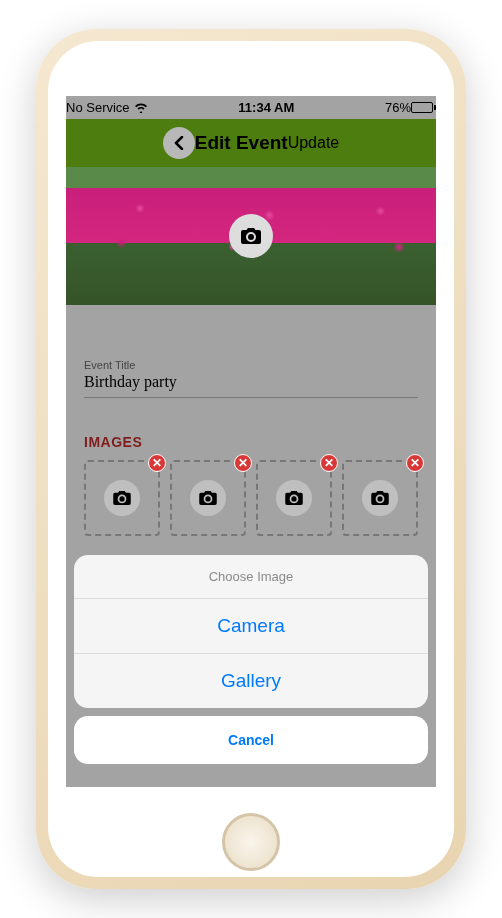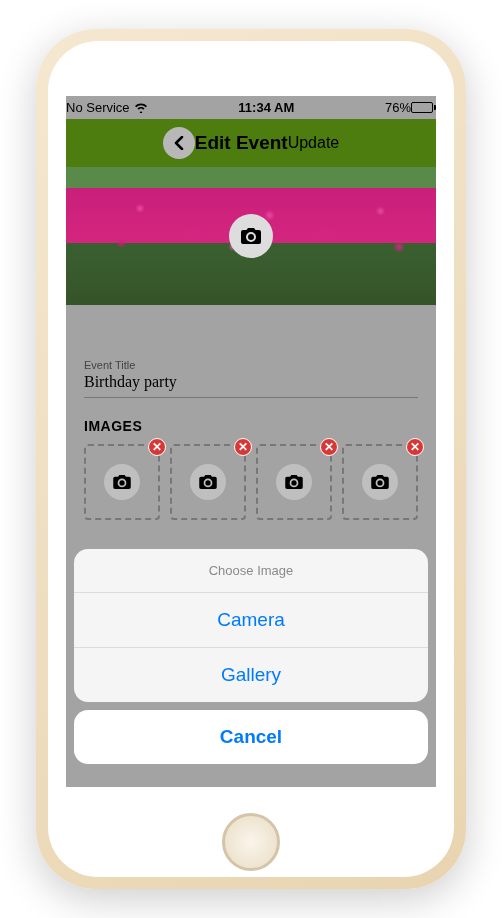--- a/index.html
+++ b/index.html
@@ -29,30 +29,30 @@
       radial-gradient(circle 11px at 70% 48%, #d12680 0%, transparent 60%),
       radial-gradient(circle 8px at 85% 32%, #e84aa0 0%, transparent 60%),
       radial-gradient(circle 9px at 15% 55%, #c91f7a 0%, transparent 60%),
       radial-gradient(circle 7px at 45% 58%, #e84aa0 0%, transparent 60%),
       radial-gradient(circle 10px at 90% 58%, #d12680 0%, transparent 60%);
     }
     .hero-camera-btn { position: absolute; top: 50%; left: 50%; transform: translate(-50%, -50%); width: 44px; height: 44px; background: #ddd; border-radius: 50%; display: flex; align-items: center; justify-content: center; cursor: pointer; }
     .form-section { padding: 18px; background: #a3a3a3; }
     .field-label { font-size: 11px; color: #444; margin-bottom: 2px; margin-top: 36px; }
     .field-value { font-size: 16px; font-weight: 500; color: #000; padding-bottom: 6px; border-bottom: 1px solid #777; font-family: 'Comic Sans MS', cursive; }
-    .section-label { font-size: 14px; font-weight: 700; color: #000000; margin-top: 20px; margin-bottom: 10px; letter-spacing: 0.5px; }
+    .section-label { font-size: 14px; font-weight: 700; color: #7f1d1d; margin-top: 36px; margin-bottom: 10px; letter-spacing: 0.5px; }
     .images-row { display: flex; gap: 10px; }
     .image-slot { flex: 1; aspect-ratio: 1; border: 2px dashed #777; border-radius: 4px; position: relative; display: flex; align-items: center; justify-content: center; cursor: pointer; }
     .image-slot .cam-circle { width: 36px; height: 36px; background: #bfbfbf; border-radius: 50%; display: flex; align-items: center; justify-content: center; }
     .remove-badge { position: absolute; top: -8px; right: -8px; width: 18px; height: 18px; background: #d93636; border-radius: 50%; display: flex; align-items: center; justify-content: center; color: #fff; font-size: 12px; font-weight: bold; cursor: pointer; border: 1px solid #fff; }
     .action-sheet { position: absolute; bottom: 15px; left: 0; right: 0; padding: 8px; }
     .sheet-group { background: rgba(248,248,248,0.96); border-radius: 14px; overflow: hidden; }
     .sheet-header { text-align: center; padding: 14px; font-size: 13px; color: #8a8a8a; }
     .sheet-item { text-align: center; padding: 16px; font-size: 19px; color: #007aff; border-top: 1px solid rgba(0,0,0,0.1); cursor: pointer; }
-    .sheet-cancel { background: #fff; border-radius: 14px; text-align: center; padding: 16px; font-size: 19px; font-weight: 600; color: #007aff; margin-top: 8px; cursor: pointer; }
+    .sheet-cancel { background: #fff; border-radius: 14px; text-align: center; padding: 16px; font-size: 14px; font-weight: 600; color: #007aff; margin-top: 8px; cursor: pointer; }
     .wifi-icon svg, .camera-icon svg { display: block; }
   </style>
 </head>
 <body>
 
 <div class="phone-frame">
   <div class="phone-camera"></div>
   <div class="phone-speaker"></div>
   <div class="phone-inner">
     <div class="screen">

